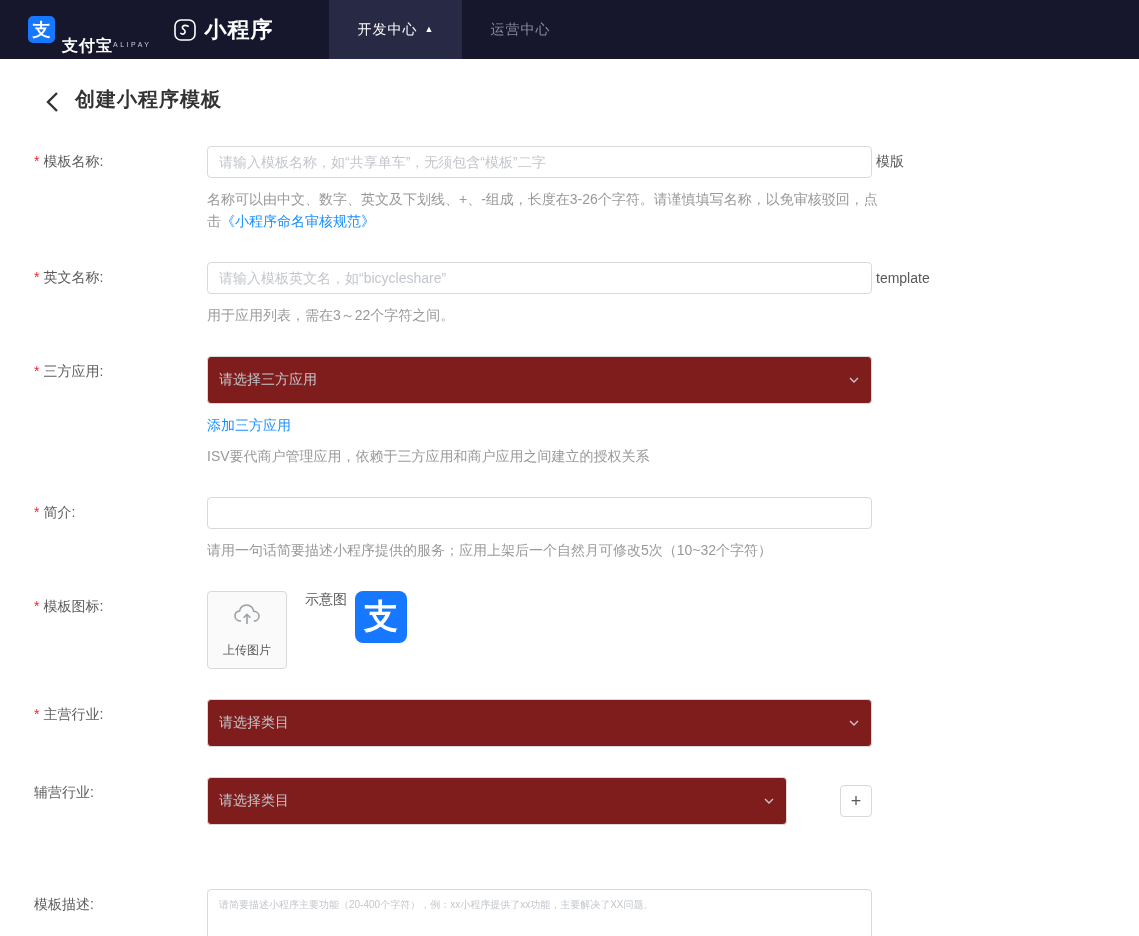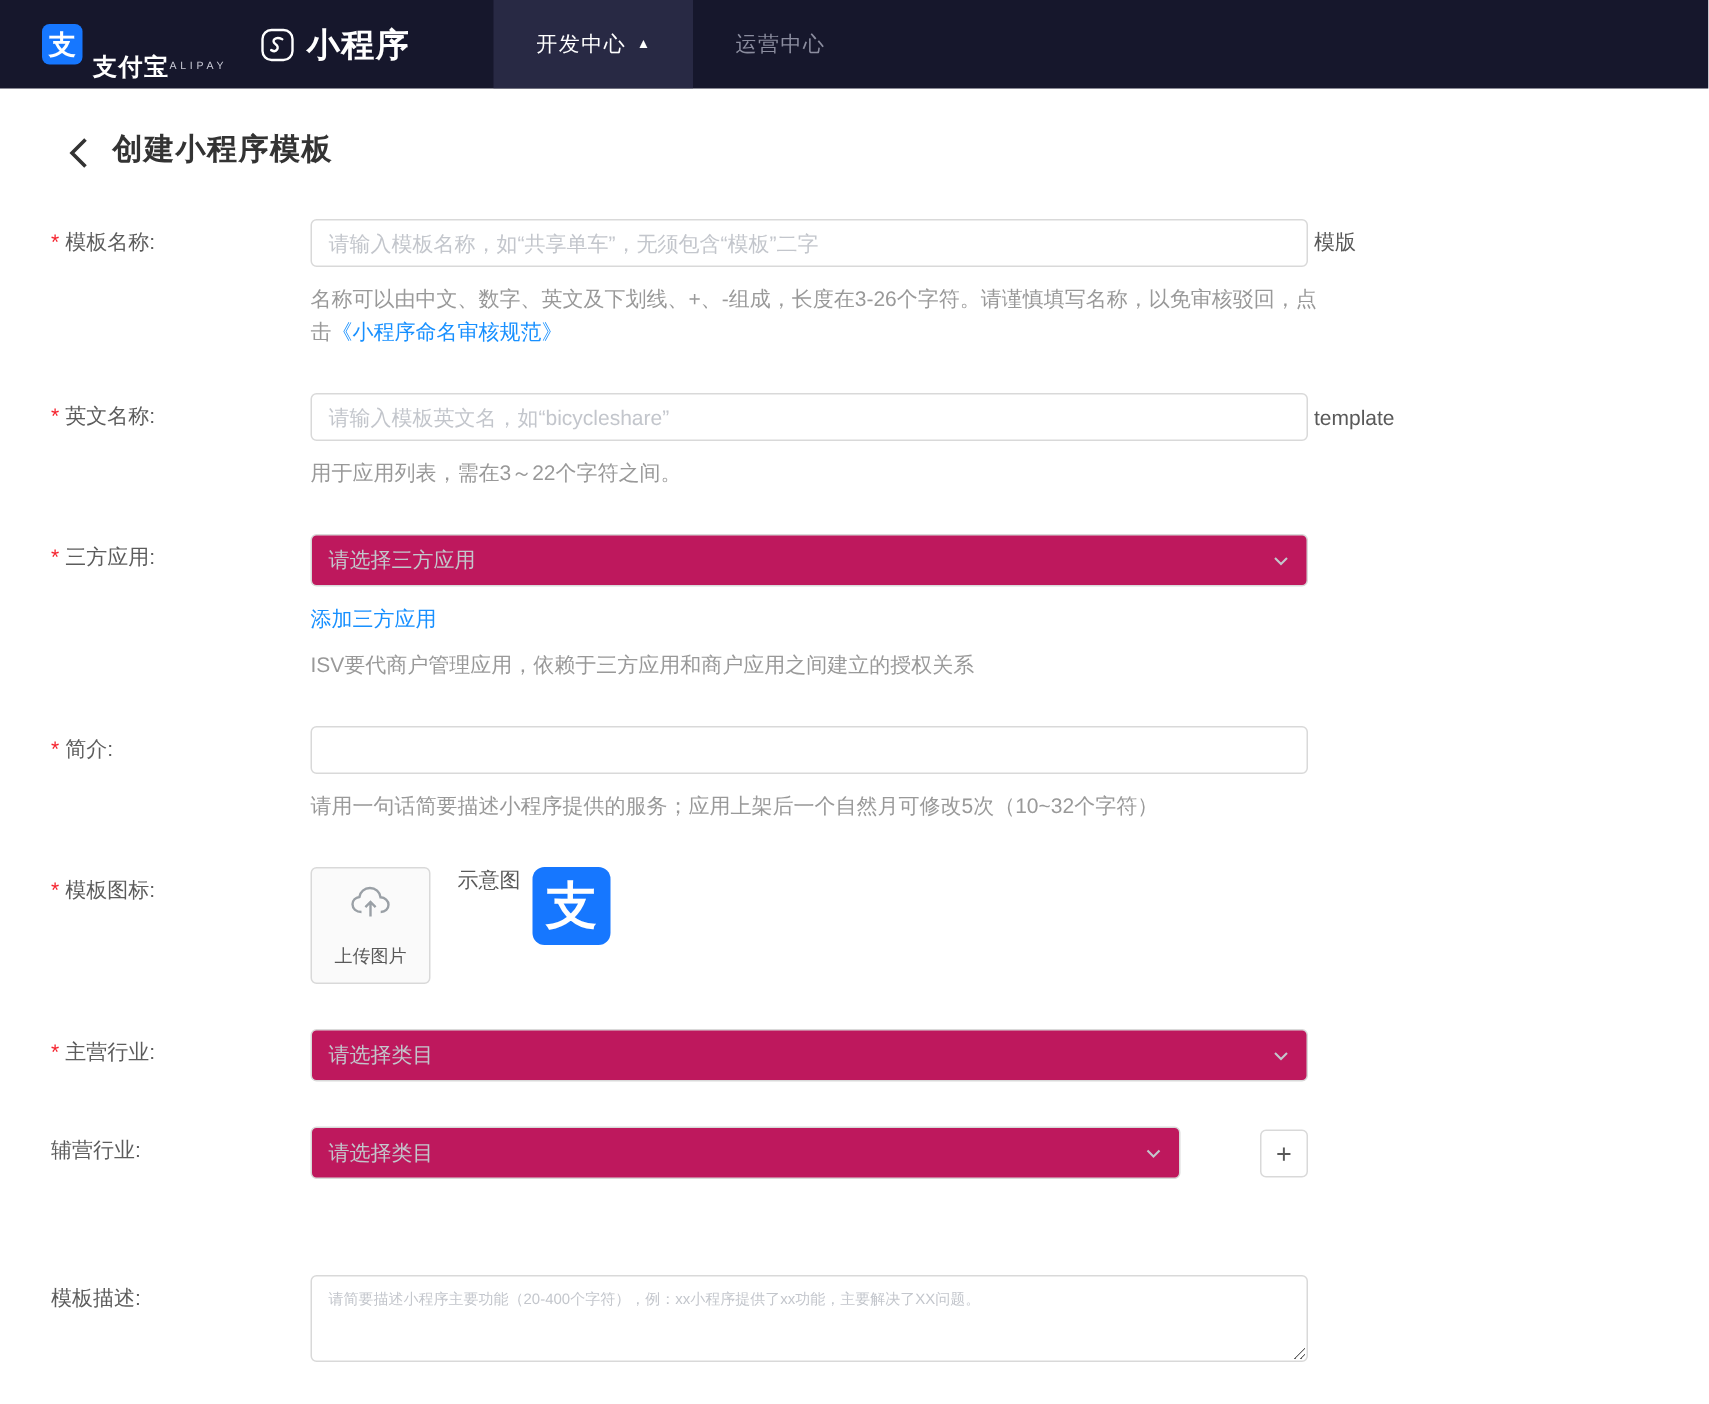--- a/index.html
+++ b/index.html
@@ -50,22 +50,22 @@
   .input-line { display: flex; align-items: center; gap: 4px; }
   .text-input {
     width: 665px; height: 32px; border: 1px solid #d9d9d9; border-radius: 4px;
     padding: 0 11px; font-size: 14px; color: #333; outline: none; background: #fff;
     font-family: "Liberation Sans", "DejaVu Sans", sans-serif;
   }
   .text-input::placeholder { color: #c3c6cc; }
   .suffix-note { font-size: 14px; color: #595959; white-space: nowrap; }
 
   .select-box {
-    width: 665px; height: 35px; border: 1px solid #d9d9d9; border-radius: 4px;
-    background: #be185d; display: flex; align-items: center; justify-content: space-between;
+    width: 665px; height: 48px; border: 1px solid #d9d9d9; border-radius: 4px;
+    background: #7f1d1d; display: flex; align-items: center; justify-content: space-between;
     padding: 0 11px; cursor: pointer;
   }
   .select-placeholder { font-size: 14px; color: #c3c6cc; }
 
   .help { margin-top: 10px; font-size: 14px; color: #999; line-height: 22px; max-width: 672px; }
   .link { color: #1890ff; text-decoration: none; cursor: pointer; }
   .add-link { display: inline-block; margin-top: 13px; font-size: 14px; }
 
   
   .icon-row { display: flex; align-items: flex-start; gap: 18px; }

